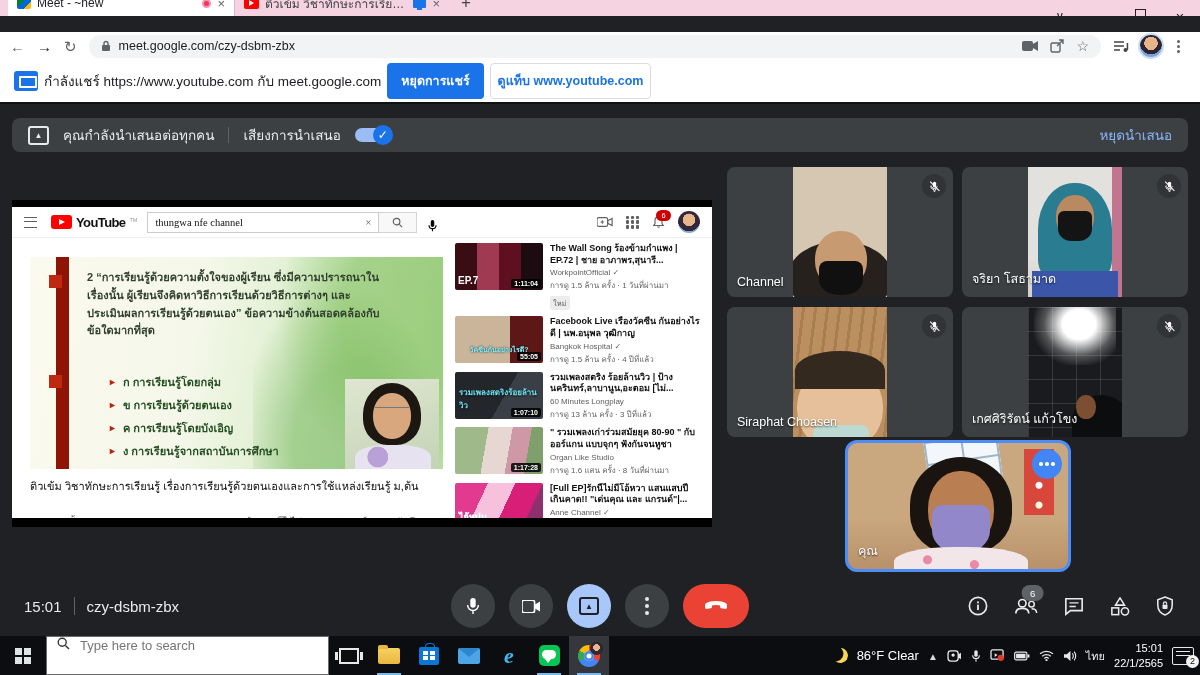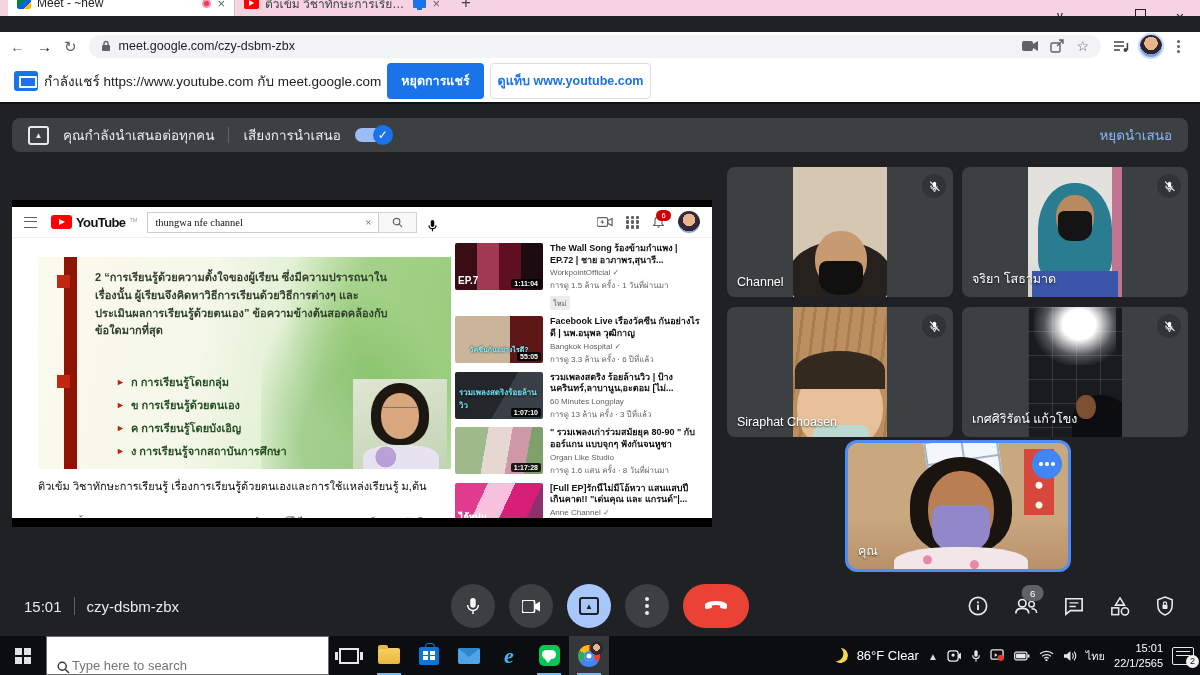--- a/index.html
+++ b/index.html
@@ -72,21 +72,21 @@
   .yt-sbtn{width:38px;height:21px;background:#f8f8f8;border:1px solid #d3d3d3;border-left:0;display:flex;align-items:center;justify-content:center;box-sizing:border-box;}
   .yt-mic{margin-left:10px;display:flex;}
   .yt-hr-ics{margin-left:auto;display:flex;align-items:center;gap:13px;}
   .grid9{width:13px;height:13px;display:grid;grid-template-columns:repeat(3,1fr);gap:1.5px;}
   .grid9 b{background:#606060;border-radius:1px;}
   .bellwrap{position:relative;display:flex;}
   .bellbadge{position:absolute;top:-5px;right:-6px;min-width:11px;height:11px;border-radius:6px;background:#cc0000;color:#fff;font-size:7.5px;display:flex;align-items:center;justify-content:center;padding:0 2px;}
   .yt-av{width:22px;height:22px;border-radius:50%;background:radial-gradient(circle at 50% 40%,#e9b68c 0 36%,#33283a 37% 66%,#89a7d6 67%);}
 
   
-  .playercol{position:absolute;left:26px;top:50px;width:413px;}
+  .playercol{position:absolute;left:18px;top:50px;width:413px;}
   .video{position:relative;width:413px;height:212px;overflow:hidden;
     background:linear-gradient(100deg,#fbfaee 0%,#f4f7e9 40%,#d9edca 68%,#b9dda4 100%);}
   .video:before{content:"";position:absolute;right:-30px;top:-20px;width:220px;height:260px;
     background:radial-gradient(ellipse at 70% 30%,rgba(126,190,90,.55) 0 30%,transparent 60%),
                radial-gradient(ellipse at 40% 80%,rgba(96,170,70,.45) 0 25%,transparent 55%);}
   .redband{position:absolute;left:26px;top:0;bottom:0;width:13px;background:#8e1506;}
   .redsq1{position:absolute;left:19px;top:18px;width:13px;height:13px;background:#c0290f;}
   .redsq2{position:absolute;left:19px;top:118px;width:13px;height:13px;background:#c0290f;}
   .sl-q{position:absolute;left:57px;top:12px;width:296px;font-size:11px;line-height:1.62;color:#31402e;font-weight:bold;}
   .sl-opts{position:absolute;left:78px;top:116px;}
@@ -178,21 +178,21 @@
   .mb-right{position:absolute;right:26px;top:50%;transform:translateY(-50%);display:flex;align-items:center;gap:26px;}
   .mr-ic{position:relative;display:flex;align-items:center;justify-content:center;}
   .pbadge{position:absolute;top:-12px;left:50%;transform:translateX(-20%);min-width:16px;height:16px;border-radius:8px;background:#5f6368;color:#fff;font-size:9.5px;display:flex;align-items:center;justify-content:center;padding:0 3px;}
   .dots3v{width:4px;height:4px;border-radius:50%;background:#e8eaed;box-shadow:0 7px 0 #e8eaed,0 -7px 0 #e8eaed;}
 
   
   .taskbar{position:absolute;left:0;right:0;bottom:0;height:39px;background:#0c0d10;display:flex;align-items:center;}
   .startbtn{width:46px;height:39px;display:flex;align-items:center;justify-content:center;}
   .winlogo{width:16px;height:16px;display:grid;grid-template-columns:1fr 1fr;gap:2px;}
   .winlogo b{background:#dfe3e6;}
-  .tsearch{width:283px;height:39px;background:#fff;border:1px solid #6b6b6b;box-sizing:border-box;display:flex;align-items:flex-end;gap:0;padding:0 10px;}
+  .tsearch{width:283px;height:39px;background:#fff;border:1px solid #6b6b6b;box-sizing:border-box;display:flex;align-items:flex-start;gap:8px;padding:0 10px;}
   .tsearch input{border:0;outline:0;font-size:13px;color:#333;flex:1;font-family:inherit;}
   .tvbtn,.appbtn{width:40px;height:39px;display:flex;align-items:center;justify-content:center;position:relative;}
   .appbtn.active{background:#35373c;}
   .runline{position:absolute;bottom:0;left:8px;right:8px;height:2px;background:#76b9ed;}
   .tv-ic{width:16px;height:12px;border:2px solid #e8e8e8;position:relative;}
   .tv-ic:before{content:"";position:absolute;left:-6px;top:2px;width:3px;height:8px;background:#e8e8e8;}
   .tv-ic:after{content:"";position:absolute;right:-6px;top:2px;width:3px;height:8px;background:#e8e8e8;}
   .fold{width:22px;height:16px;background:linear-gradient(#f7d063,#eab73e);border-radius:2px;position:relative;}
   .fold:before{content:"";position:absolute;left:0;top:-3px;width:10px;height:4px;background:#eab73e;border-radius:2px 2px 0 0;}
   .store{width:20px;height:18px;background:#0a77d6;border-radius:2px;position:relative;}
@@ -440,21 +440,21 @@
           </div>
 
           <div class="sbitem">
             <span class="thumb th2">
               <span class="cap">วัคซีนกันอย่างไรดี?</span>
               <span class="dur">55:05</span>
             </span>
             <span class="sbtxt">
               <div class="sbtitle">Facebook Live เรื่องวัคซีน กันอย่างไรดี | นพ.อนุพล วุฒิกาญ</div>
               <div class="sbchan"><span>Bangkok Hospital</span> <span>✓</span></div>
-              <div class="sbmeta">การดู 3.3 ล้าน ครั้ง · 6 ปีที่แล้ว</div>
+              <div class="sbmeta">การดู 1.5 ล้าน ครั้ง · 4 ปีที่แล้ว</div>
             </span>
           </div>
 
           <div class="sbitem">
             <span class="thumb th3">
               <span class="cap">รวมเพลงสตริงร้อยล้านวิว</span>
               <span class="dur">1:07:10</span>
             </span>
             <span class="sbtxt">
               <div class="sbtitle">รวมเพลงสตริง ร้อยล้านวิว | ป้าง นครินทร์,ลาบานูน,อะตอม [ไม่...</div>

